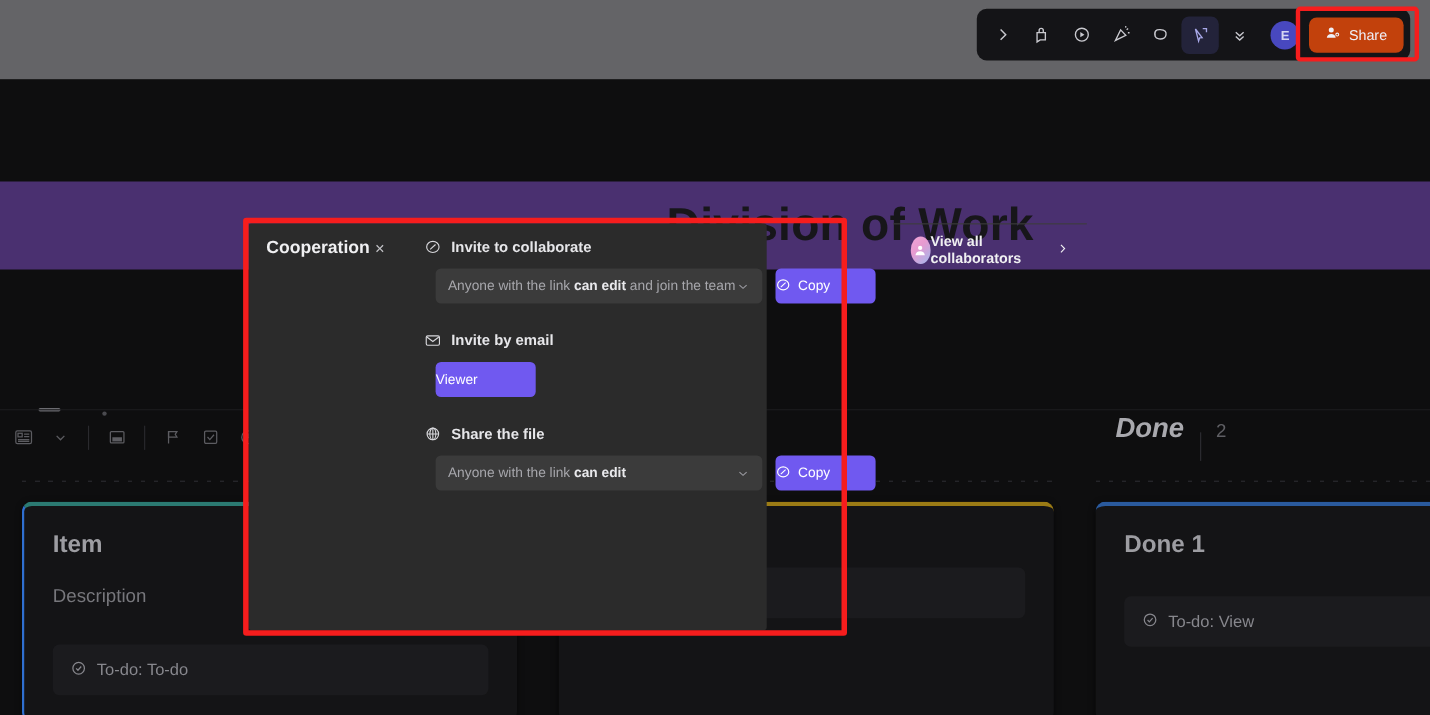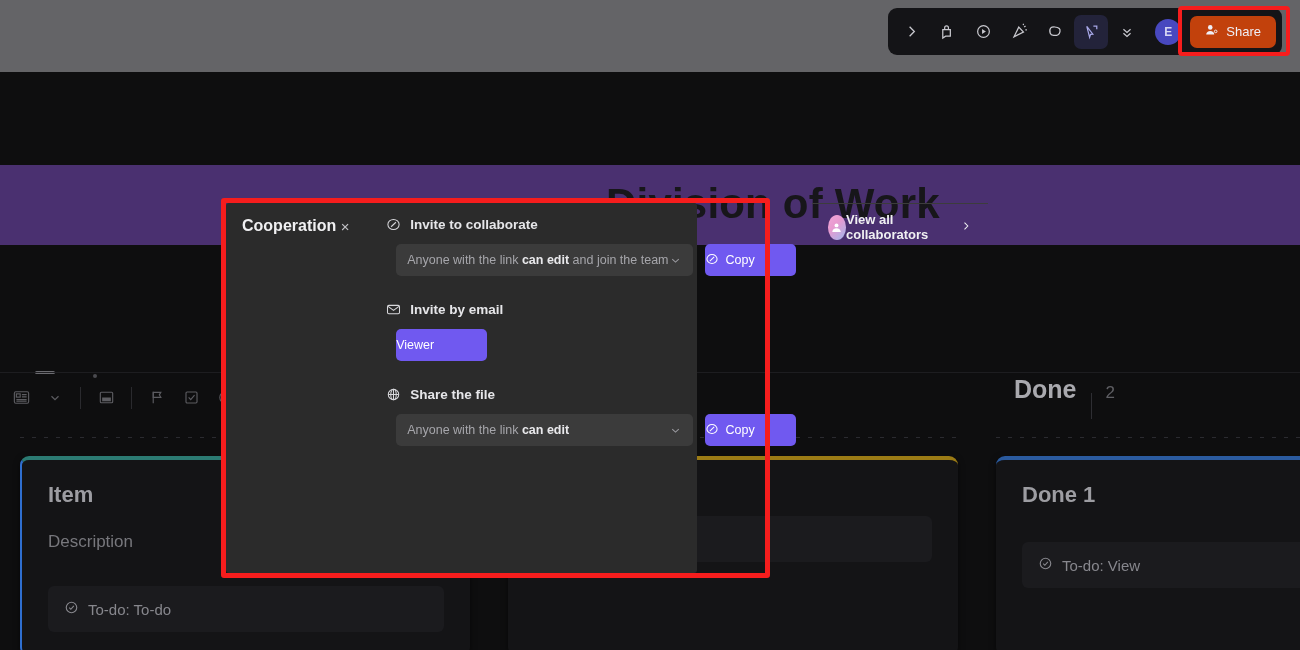--- a/index.html
+++ b/index.html
@@ -78,21 +78,21 @@
     background: #6b6b70; border-radius: 2px;
   }
   .tab-dot {
     position: absolute; left: 93px; top: 374px;
     width: 4px; height: 4px; border-radius: 50%; background: #4a4a4f;
   }
 
   .columns { position: absolute; left: 0; top: 375px; width: 1300px; height: 275px; }
   .col { position: absolute; top: 0; }
   .col-head { display: flex; align-items: baseline; gap: 14px; padding-left: 38px; height: 62px; }
-  .col-name { font-size: 25px; font-weight: bold; color: #a9a9ae; }
+  .col-name { font-size: 25px; font-weight: bold; color: #a9a9ae; font-style: italic; }
   .col-divider { width: 1px; height: 26px; background: #2e2e33; align-self: center; }
   .col-count { font-size: 17px; color: #5f5f64; }
   .dashline {
     height: 1px; margin-left: 20px;
     background: repeating-linear-gradient(90deg,#2b2b30 0 4px,transparent 4px 12px);
   }
   .card {
     margin: 18px 0 0 20px; background: #141416;
     border-radius: 9px; border-top: 4px solid #2b7a72;
     padding: 22px 26px 18px 26px; height: 200px;

